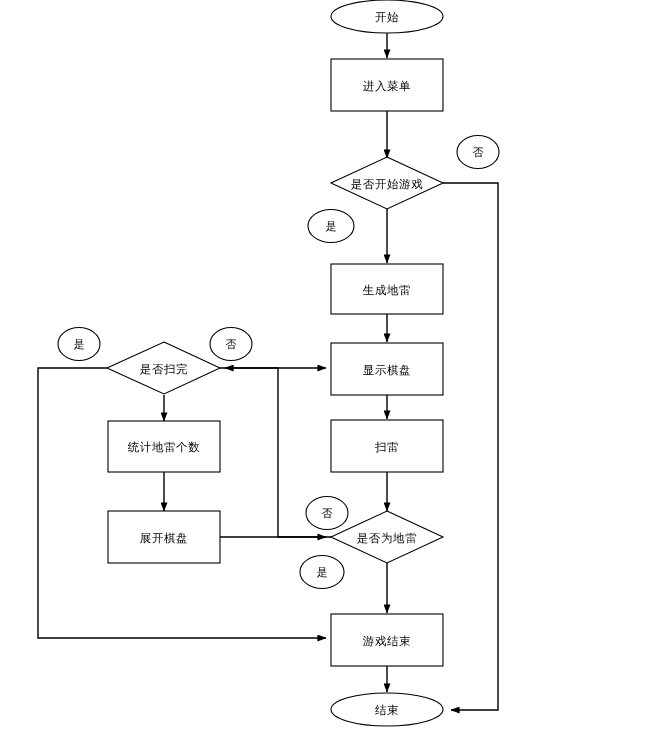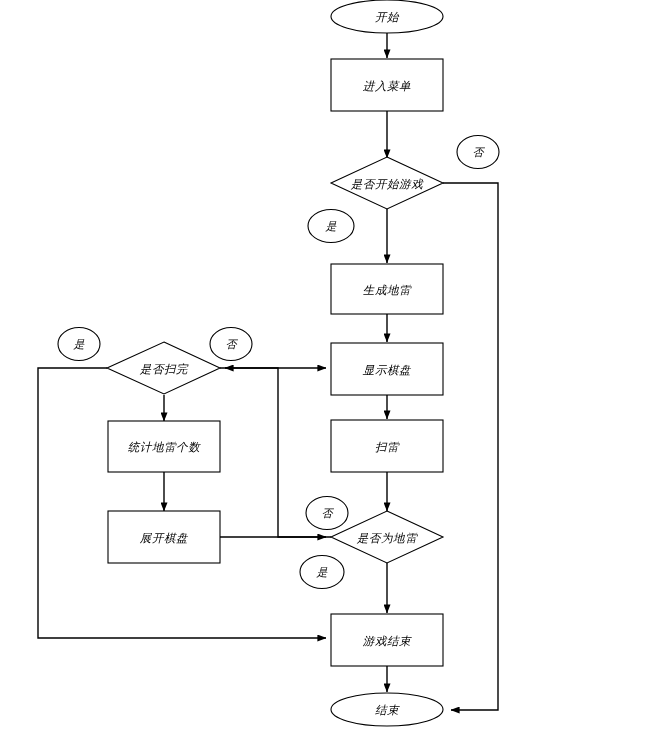--- a/index.html
+++ b/index.html
@@ -10,21 +10,20 @@
   body {
     width: 650px;
     height: 731px;
     font-family: "DejaVu Sans", "Liberation Sans", sans-serif;
     overflow: hidden;
   }
   #flowchart-root {
     position: relative;
     width: 577px;
     height: 731px;
-    font-style: italic;
   }
   svg#flow-svg {
     position: absolute;
     left: 0;
     top: 0;
     width: 650px;
     height: 731px;
   }
   .node-shape {
     fill: #ffffff;

